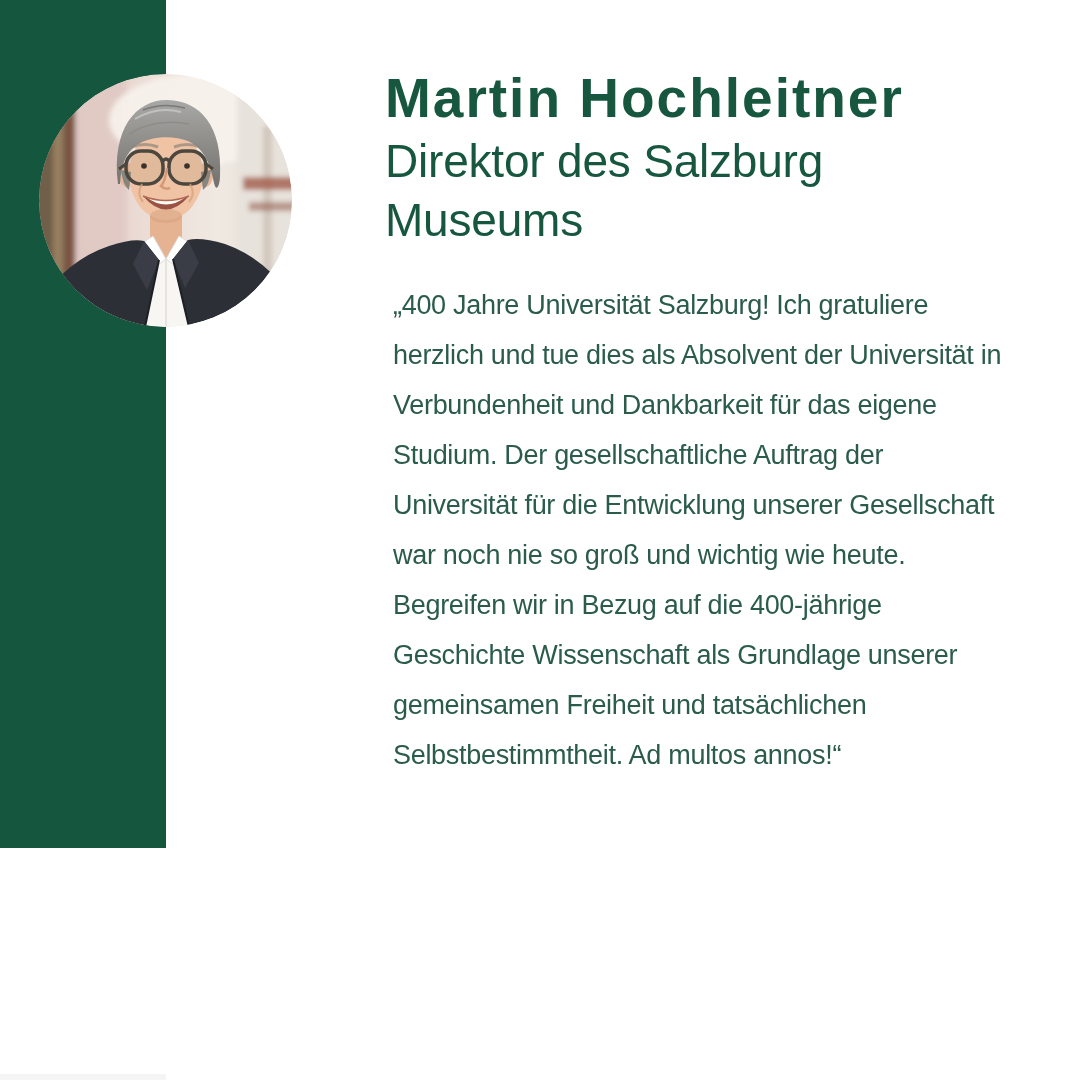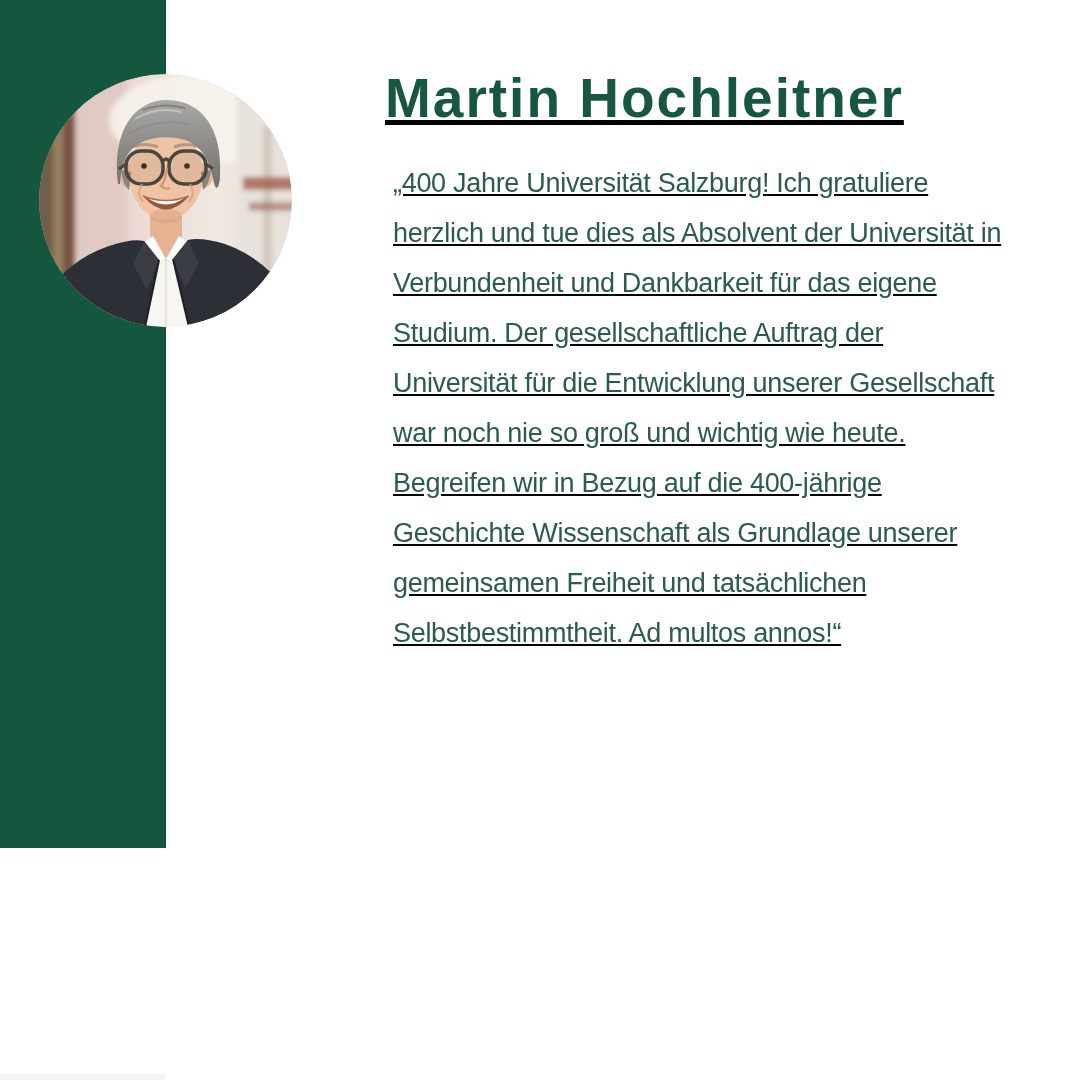--- a/index.html
+++ b/index.html
@@ -29,21 +29,20 @@
     left: 39px; top: 74px;
     width: 253px; height: 253px;
     border-radius: 50%;
     overflow: hidden;
   }
   .avatar svg { display: block; }
   .text-column {
     position: absolute;
     left: 385px; top: 0;
     width: 650px;
-    text-decoration: underline;
   }
   .person-name {
     margin: 70px 0 0 0;
     font-size: 55px;
     font-weight: 700;
     line-height: 1.05;
     letter-spacing: 2px;
     color: var(--heading-green, #17573F);
   }
   .person-role {
@@ -145,20 +144,21 @@
         <path d="M149 166 L134 185 L146 214 L160 189 Z" fill="#3a3d45"></path>
         <path d="M120 186 L106 253" stroke="#1d1f24" stroke-width="2" fill="none"></path>
         <path d="M134 185 L150 253" stroke="#1d1f24" stroke-width="2" fill="none"></path>
       </g>
     </g>
   </svg>
 </div>
 
 <div class="text-column">
   <h1 class="person-name">Martin Hochleitner</h1>
+  <h2 class="person-role">Direktor des Salzburg Museums</h2>
   <blockquote class="quote-text">„400 Jahre Universität Salzburg! Ich gratuliere
 herzlich und tue dies als Absolvent der Universität in
 Verbundenheit und Dankbarkeit für das eigene
 Studium. Der gesellschaftliche Auftrag der
 Universität für die Entwicklung unserer Gesellschaft
 war noch nie so groß und wichtig wie heute.
 Begreifen wir in Bezug auf die 400-jährige
 Geschichte Wissenschaft als Grundlage unserer
 gemeinsamen Freiheit und tatsächlichen
 Selbstbestimmtheit. Ad multos annos!“</blockquote>

